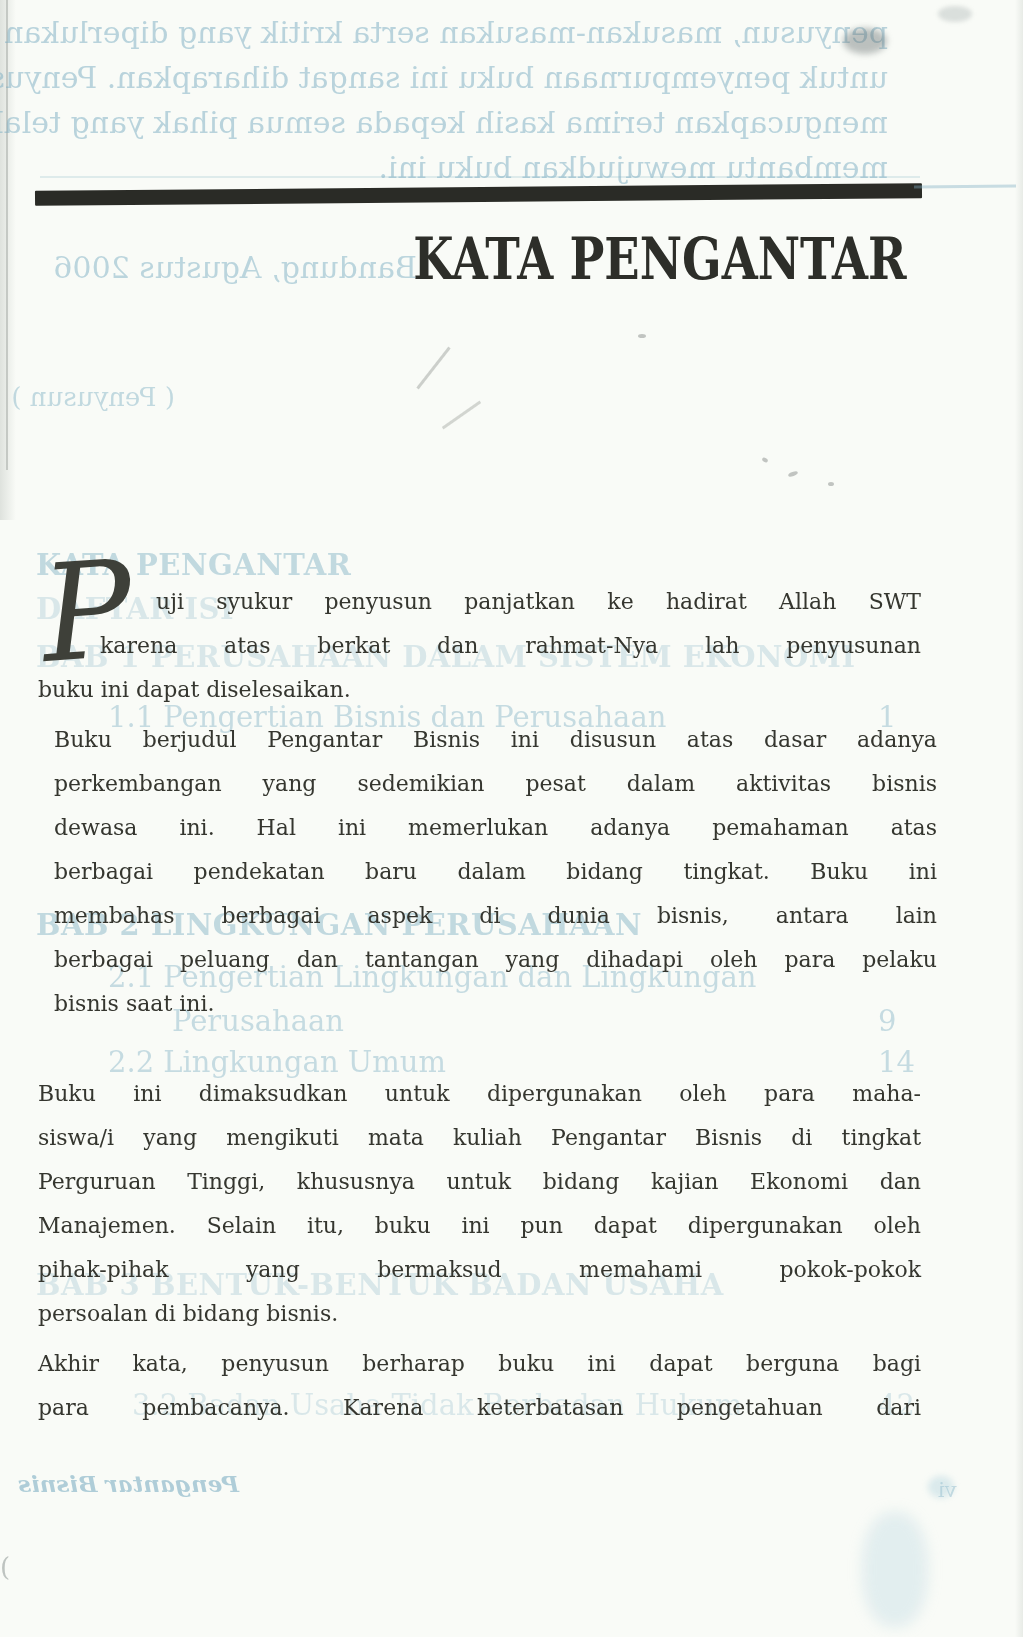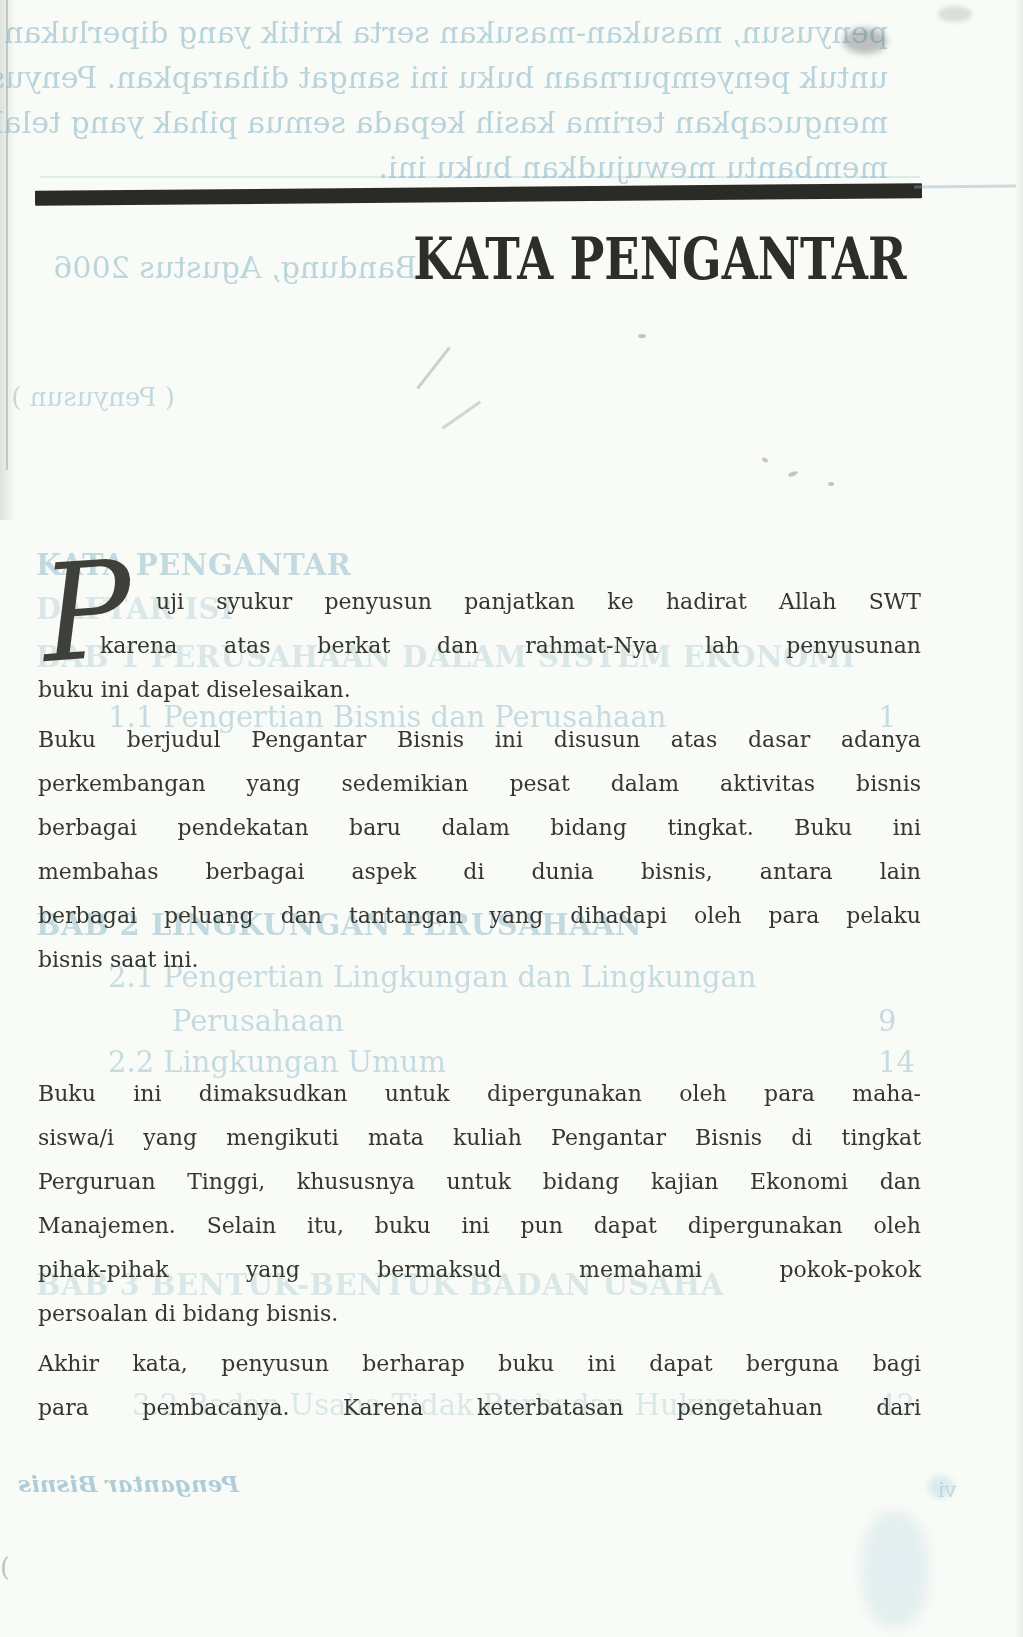--- a/index.html
+++ b/index.html
@@ -147,23 +147,24 @@
     </div>
 
   <div class="dropcap">P</div>
 
   <div id="body-text">
       <div class="para" style="top: 580px;">
         <div class="line" style="margin-left: 118px;">uji syukur penyusun panjatkan ke hadirat Allah SWT</div>
         <div class="line" style="margin-left: 62px;">karena atas berkat dan rahmat-Nya lah penyusunan</div>
         <div class="line last">buku ini dapat diselesaikan.</div>
       </div>
-      <div class="para" style="top: 718px;">
+      <div class="para" style="top: 718px; margin-left: 16px;">
         <div class="line">Buku berjudul Pengantar Bisnis ini disusun atas dasar adanya</div>
         <div class="line">perkembangan yang sedemikian pesat dalam aktivitas bisnis</div>
+        <div class="line">dewasa ini. Hal ini memerlukan adanya pemahaman atas</div>
         <div class="line">berbagai pendekatan baru dalam bidang tingkat. Buku ini</div>
         <div class="line">membahas berbagai aspek di dunia bisnis, antara lain</div>
         <div class="line">berbagai peluang dan tantangan yang dihadapi oleh para pelaku</div>
         <div class="line last">bisnis saat ini.</div>
       </div>
       <div class="para" style="top: 1072px;">
         <div class="line">Buku ini dimaksudkan untuk dipergunakan oleh para maha-</div>
         <div class="line">siswa/i yang mengikuti mata kuliah Pengantar Bisnis di tingkat</div>
         <div class="line">Perguruan Tinggi, khususnya untuk bidang kajian Ekonomi dan</div>
         <div class="line">Manajemen. Selain itu, buku ini pun dapat dipergunakan oleh</div>

